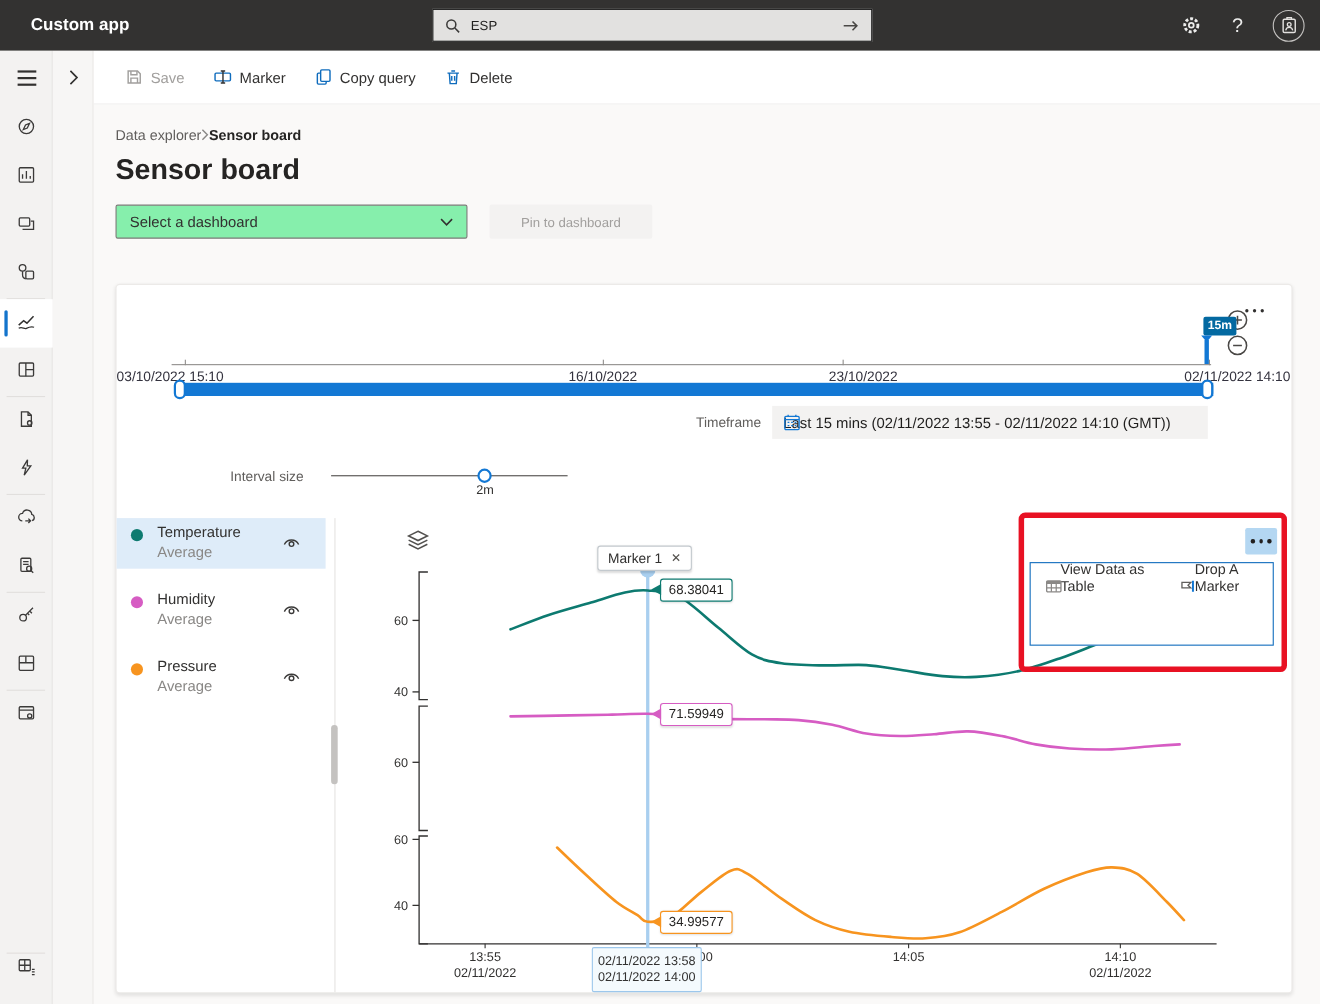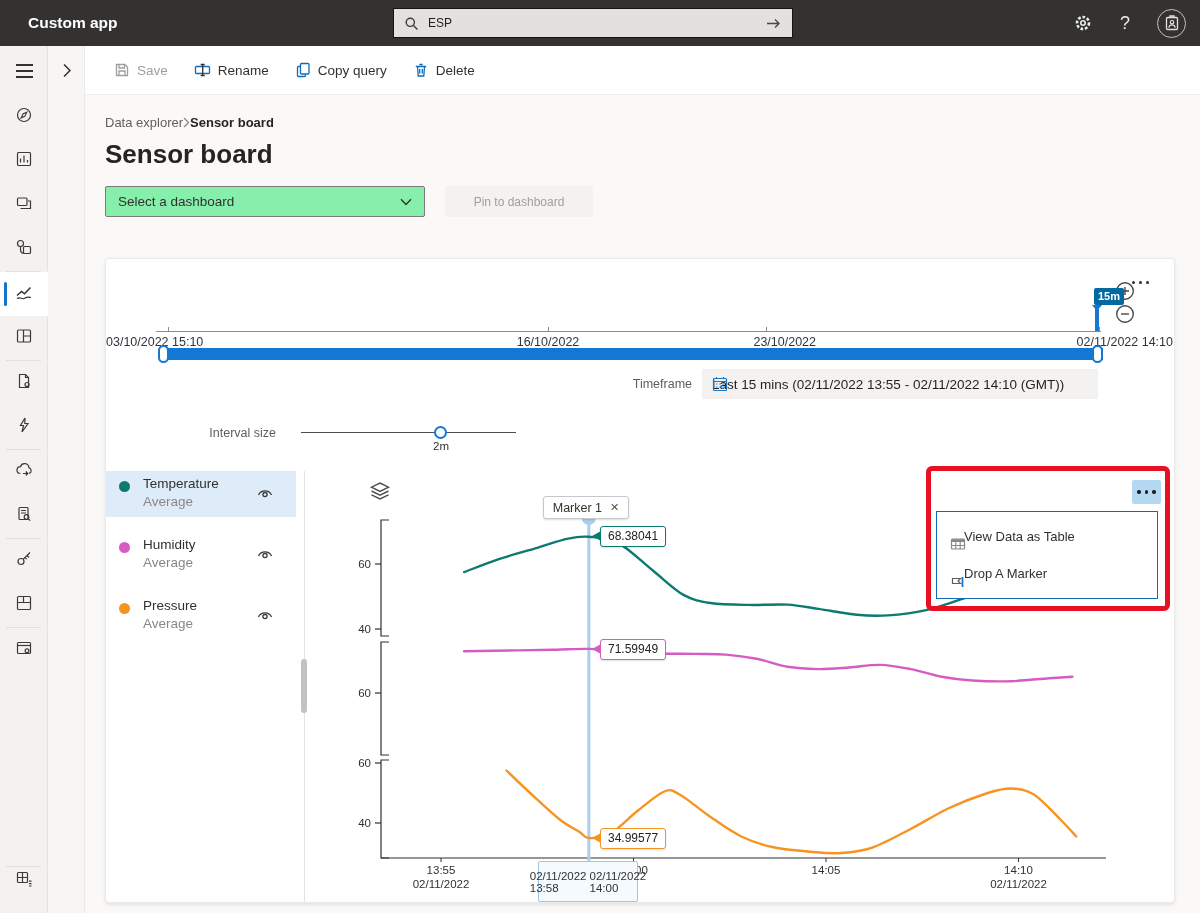--- a/index.html
+++ b/index.html
@@ -102,31 +102,31 @@
     justify-content:center; gap:8px; font-size:12.5px; color:#323130; z-index:3; cursor:grab; }
   .marker-chip .chip-x { position:static; font-size:11px; color:#55534f; cursor:pointer; }
 
   .callout { left:494px; height:21px; background:#fff; border:1px solid #888; border-radius:3px;
     padding:0 7px; font-size:12px; line-height:19px; color:#252423; z-index:2; white-space:nowrap;
     box-shadow:0 1px 2px rgba(0,0,0,.12); }
   .callout .arr { position:absolute; left:-9px; top:4px; width:0; height:0; border-top:5px solid transparent;
     border-bottom:5px solid transparent; border-right:9px solid #888; }
 
   .marker-timebox { left:432px; top:602px; width:100px; height:41px; background:#f4fafd; border:1px solid #9cc7ec;
-    border-radius:2px; display:flex; align-items:center; justify-content:center;
+    border-radius:2px; display:flex; flex-direction:column; align-items:center; justify-content:center;
     gap:3px; font-size:11.5px; color:#323130; z-index:2; }
   .marker-timebox span { position:static; }
 
   .red-box { left:820px; top:207px; width:244px; height:145px; border:5px solid #e81123; border-radius:6px;
     z-index:6; pointer-events:none; }
   .menu-dots { left:1026px; top:221px; width:29px; height:24px; background:#b4d7f2; border-radius:2px;
     display:flex; align-items:center; justify-content:center; gap:4px; z-index:5; cursor:pointer; }
   .menu-dots i { position:static; width:3.5px; height:3.5px; border-radius:50%; background:#22201f; }
-  .ctx-menu { left:830px; top:252px; width:222px; height:88px; background:#fff; border:1px solid #0f6cbd;
-    z-index:5; display:flex; flex-direction:column; justify-content:space-evenly; }
+  .ctx-menu { left:830px; top:252px; width:222px; height:76px; background:#fff; border:1px solid #0f6cbd;
+    z-index:5; display:flex; flex-direction:row; justify-content:space-evenly; }
   .menu-item { position:static; display:flex; align-items:center; gap:14px; padding-left:13px;
     font-size:13px; color:#323130; height:26px; cursor:pointer; }
   .menu-item svg { flex:none; }
 </style>
 </head>
 <body>
 
 <div class="topbar">
   <span class="brand">Custom app</span>
   <div class="searchbox">
@@ -281,21 +281,21 @@
       </span>
     <span>Save</span>
   </div>
   <div class="cmd">
     <span style="display:flex">
         <svg width="17" height="16" viewBox="0 0 17 16" fill="none" stroke="#0f6cbd" stroke-width="1.3">
           <rect x="1.5" y="4.5" width="14" height="7" rx="1"></rect>
           <path d="M6.7 2.5h4M8.7 2.5v11M6.7 13.5h4" stroke="#323130"></path>
         </svg>
       </span>
-    <span>Rename</span>
+    <span>Marker</span>
   </div>
   <div class="cmd">
     <span style="display:flex">
         <svg width="16" height="16" viewBox="0 0 16 16" fill="none" stroke="#0f6cbd" stroke-width="1.3">
           <rect x="5.5" y="1.5" width="8.5" height="10.5" rx="1"></rect>
           <path d="M10.5 12.5v1a1 1 0 0 1-1 1h-6a1 1 0 0 1-1-1v-8a1 1 0 0 1 1-1h1.5"></path>
         </svg>
       </span>
     <span>Copy query</span>
   </div>

